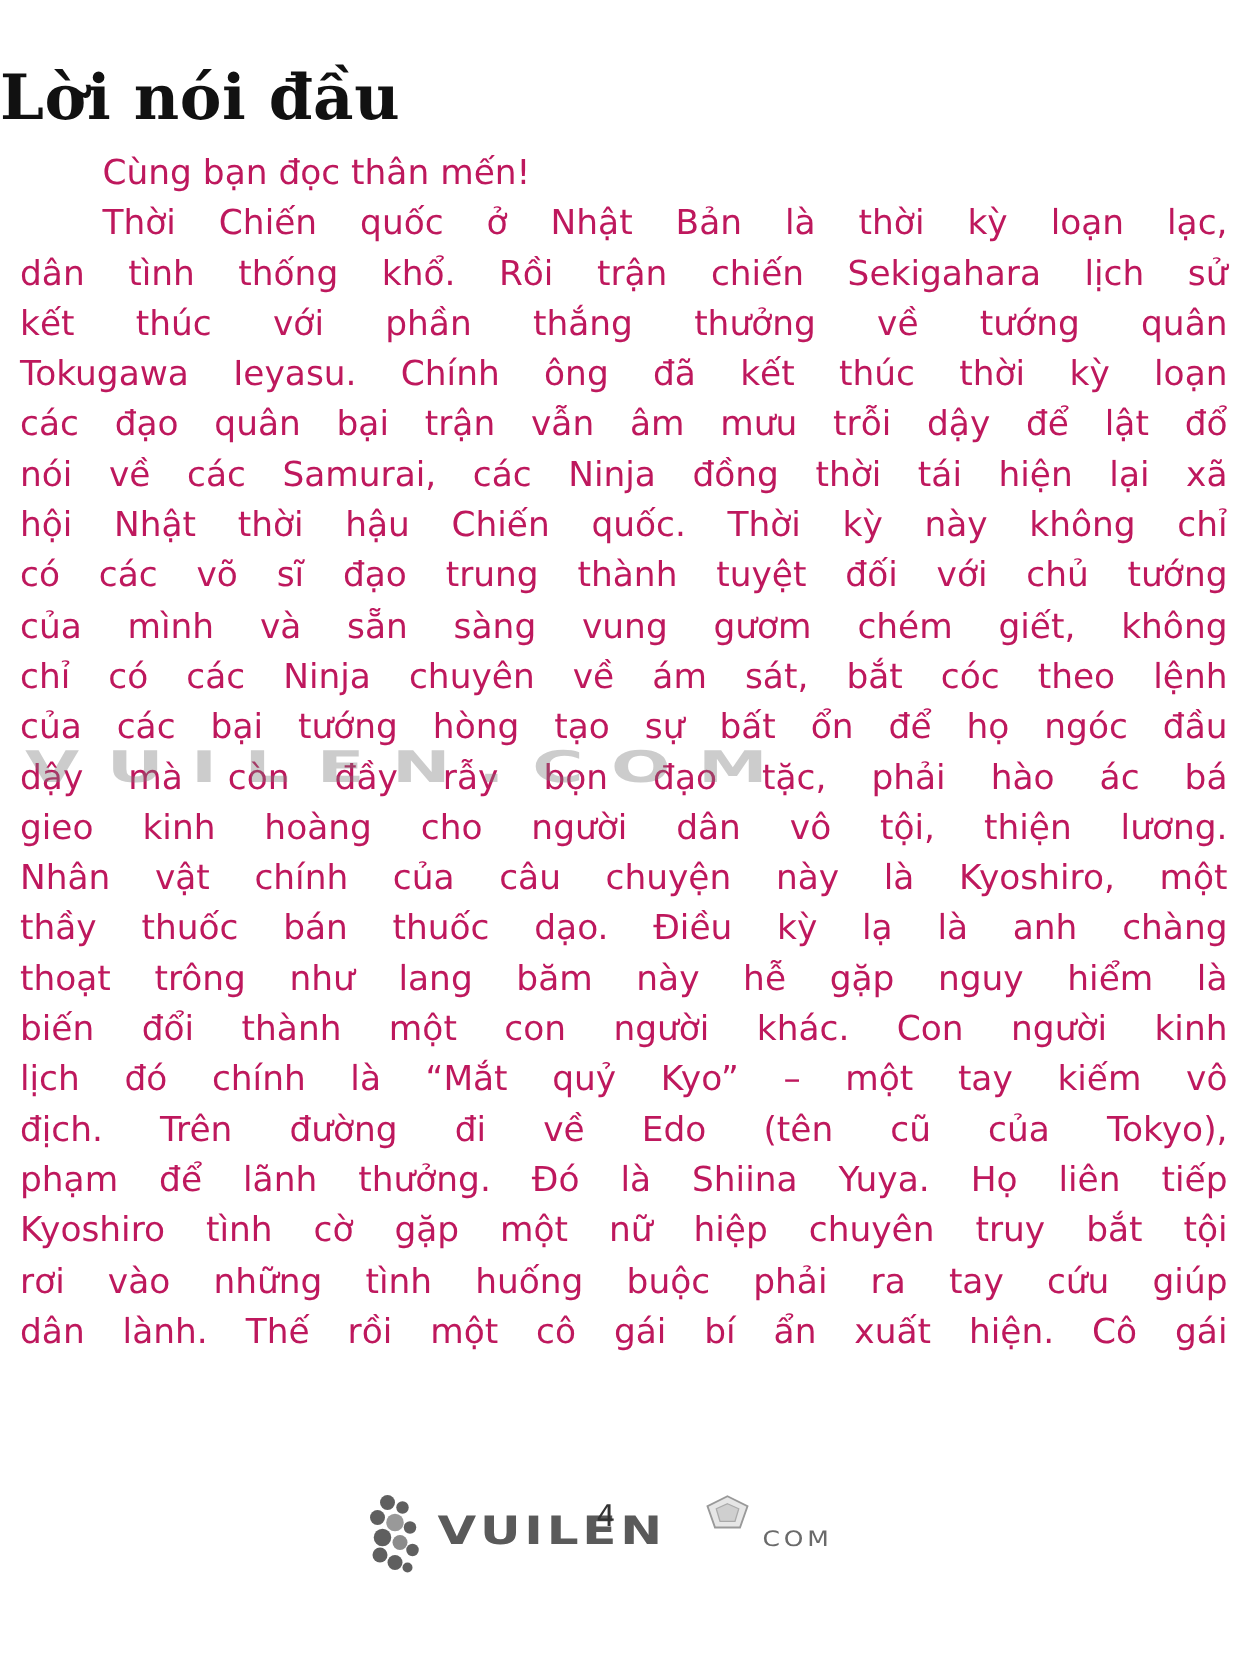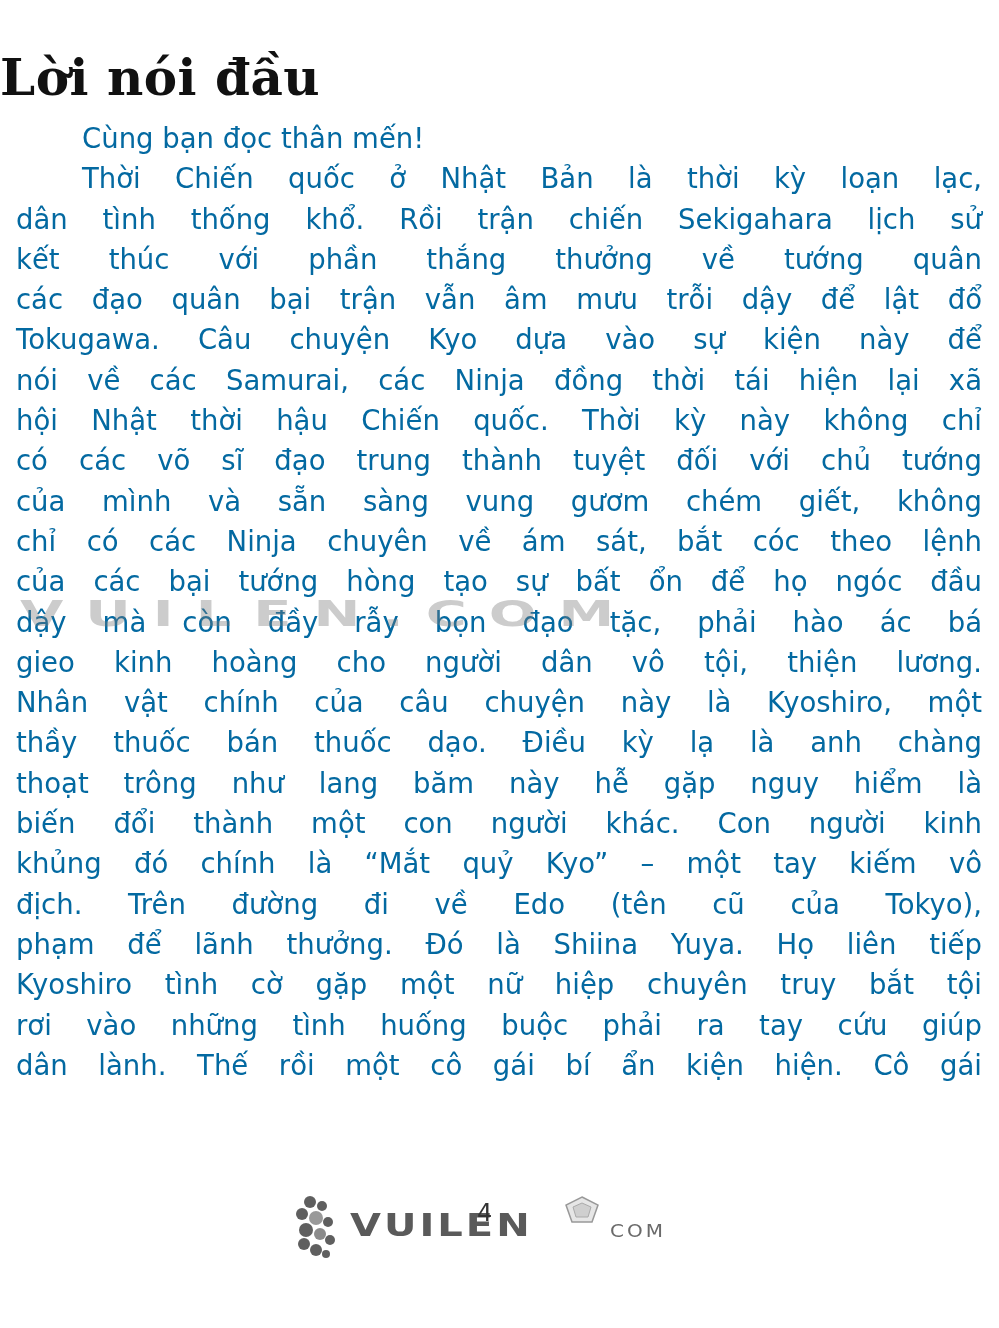--- a/index.html
+++ b/index.html
@@ -26,21 +26,21 @@
       color: #111;
       letter-spacing: 0.5px;
     }
     .body-text {
       position: absolute;
       top: 118px;
       left: 16px;
       width: 966px;
       font-family: "DejaVu Sans", "Liberation Sans", sans-serif;
       font-size: 27.5px;
-      color: #0369a1;
+      color: #be185d;
     }
     .line {
       display: block;
       height: 40.3px;
       line-height: 40.3px;
       white-space: nowrap;
       text-align: justify;
       text-align-last: justify;
       overflow: visible;
     }
@@ -128,40 +128,40 @@
 </head>
 <body>
 
 <h1 class="page-title">Lời nói đầu</h1>
 
 <div class="body-text">
   <span class="line indent">Cùng bạn đọc thân mến!</span>
   <span class="line indent-just">Thời Chiến quốc ở Nhật Bản là thời kỳ loạn lạc,</span>
   <span class="line">dân tình thống khổ. Rồi trận chiến Sekigahara lịch sử</span>
   <span class="line">kết thúc với phần thắng thưởng về tướng quân</span>
+  <span class="line">Tokugawa Ieyasu. Chính ông đã kết thúc thời kỳ loạn</span>
   <span class="line">các đạo quân bại trận vẫn âm mưu trỗi dậy để lật đổ</span>
-  <span class="line">Tokugawa. Câu chuyện Kyo dựa vào sự kiện này để</span>
   <span class="line">nói về các Samurai, các Ninja đồng thời tái hiện lại xã</span>
   <span class="line">hội Nhật thời hậu Chiến quốc. Thời kỳ này không chỉ</span>
   <span class="line">có các võ sĩ đạo trung thành tuyệt đối với chủ tướng</span>
   <span class="line">của mình và sẵn sàng vung gươm chém giết, không</span>
   <span class="line">chỉ có các Ninja chuyên về ám sát, bắt cóc theo lệnh</span>
   <span class="line">của các bại tướng hòng tạo sự bất ổn để họ ngóc đầu</span>
   <span class="line">dậy mà còn đầy rẫy bọn đạo tặc, phải hào ác bá</span>
   <span class="line">gieo kinh hoàng cho người dân vô tội, thiện lương.</span>
   <span class="line">Nhân vật chính của câu chuyện này là Kyoshiro, một</span>
   <span class="line">thầy thuốc bán thuốc dạo. Điều kỳ lạ là anh chàng</span>
   <span class="line">thoạt trông như lang băm này hễ gặp nguy hiểm là</span>
   <span class="line">biến đổi thành một con người khác. Con người kinh</span>
-  <span class="line">khủng đó chính là “Mắt quỷ Kyo” – một tay kiếm vô</span>
+  <span class="line">lịch đó chính là “Mắt quỷ Kyo” – một tay kiếm vô</span>
   <span class="line">địch. Trên đường đi về Edo (tên cũ của Tokyo),</span>
   <span class="line">phạm để lãnh thưởng. Đó là Shiina Yuya. Họ liên tiếp</span>
   <span class="line">Kyoshiro tình cờ gặp một nữ hiệp chuyên truy bắt tội</span>
   <span class="line">rơi vào những tình huống buộc phải ra tay cứu giúp</span>
-  <span class="line last">dân lành. Thế rồi một cô gái bí ẩn kiện hiện. Cô gái</span>
+  <span class="line last">dân lành. Thế rồi một cô gái bí ẩn xuất hiện. Cô gái</span>
 </div>
 
 <div class="watermark">VUILEN.COM</div>
 
 <div class="footer-logo">
   <span class="flower-icon">
     <svg width="58" height="66" viewBox="0 0 58 66">
       <g fill="#444" opacity="0.85">
         <circle cx="18" cy="8" r="6"></circle>
         <circle cx="30" cy="12" r="5"></circle>

